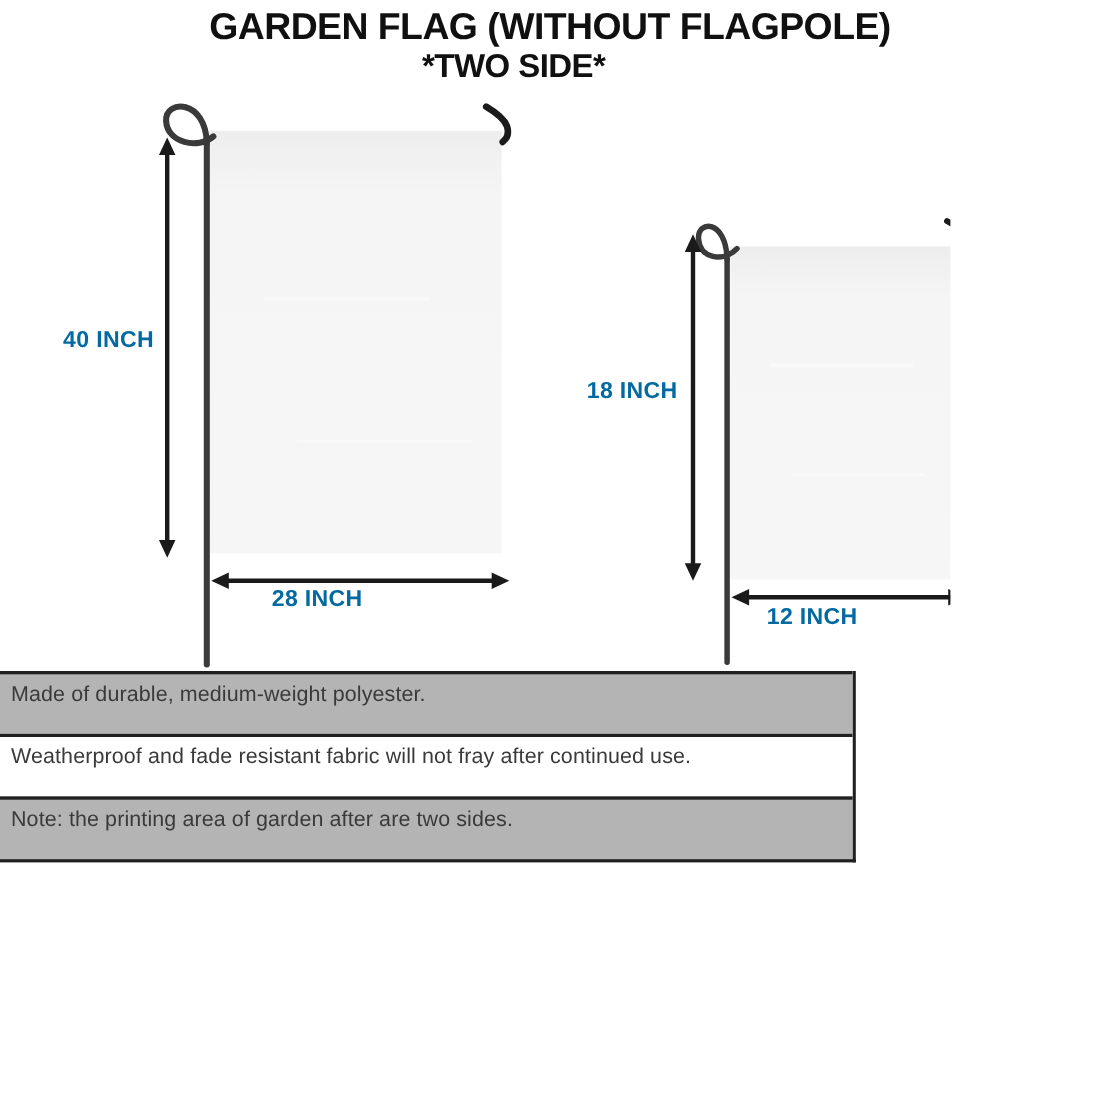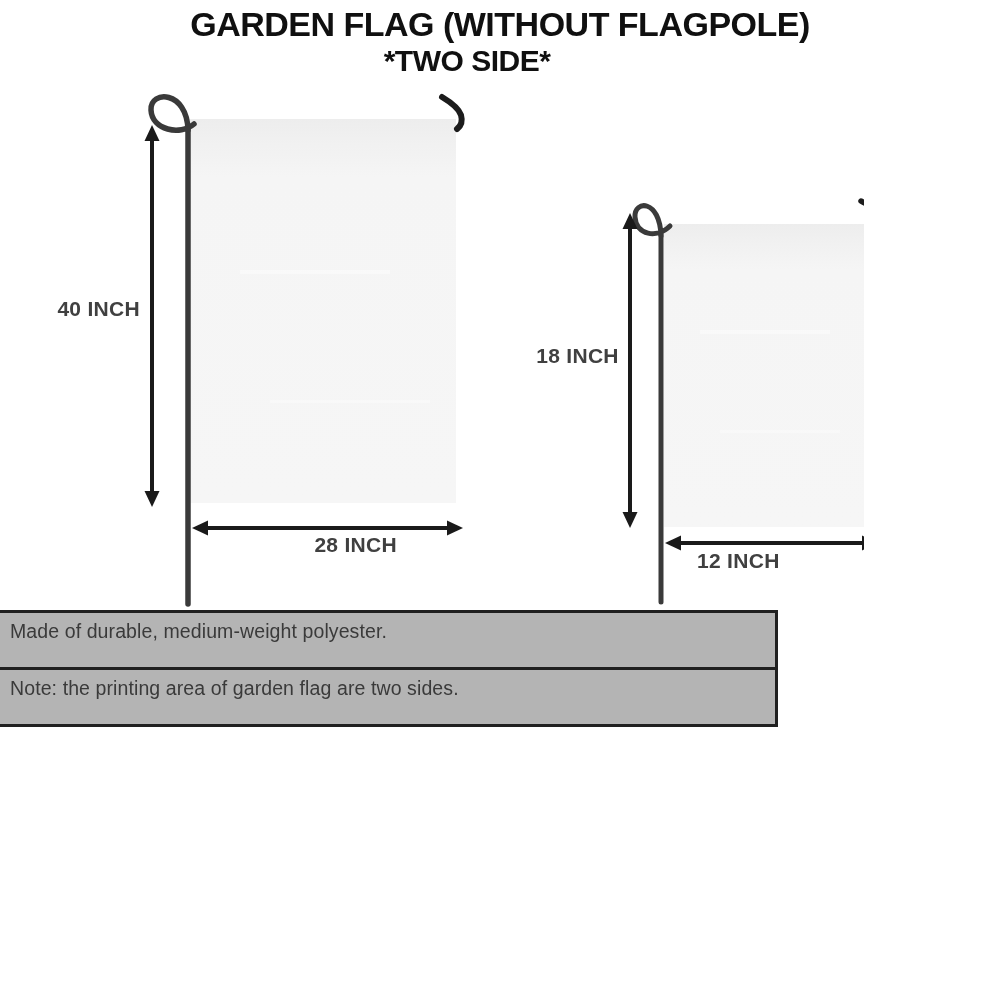--- a/index.html
+++ b/index.html
@@ -39,27 +39,27 @@
   
   .diagram-svg {
     position: absolute;
     top: 0;
     left: 0;
   }
   .dim-label {
     position: absolute;
     font-size: 21px;
     font-weight: bold;
-    color: #404040;
+    color: #0369a1;
     letter-spacing: 0.3px;
     white-space: nowrap;
   }
   .lbl-40 { left: 26px;  top: 297px; width: 114px; text-align: right; }
-  .lbl-28 { left: 247px; top: 533px; width: 150px; text-align: right; }
-  .lbl-18 { left: 521px; top: 344px; width: 113px; text-align: center; }
+  .lbl-28 { left: 247px; top: 533px; width: 150px; text-align: left; }
+  .lbl-18 { left: 503px; top: 344px; width: 113px; text-align: right; }
   .lbl-12 { left: 697px; top: 549px; width: 150px; text-align: left; }
   
   .features {
     position: absolute;
     top: 610px;
     left: 0;
     width: 775px;
     border-right: 3px solid #202020;
     border-bottom: 3px solid #202020;
   }
@@ -145,16 +145,17 @@
     </g>
   </svg>
 
   <div class="dim-label lbl-40">40 INCH</div>
   <div class="dim-label lbl-28">28 INCH</div>
   <div class="dim-label lbl-18">18 INCH</div>
   <div class="dim-label lbl-12">12 INCH</div>
 
   <div class="features">
     <div class="frow gray">Made of durable, medium-weight polyester.</div>
-    <div class="frow gray">Note: the printing area of garden flag are two sides.</div>
+    <div class="frow white">Weatherproof and fade resistant fabric will not fray after continued use.</div>
+    <div class="frow gray">Note: the printing area of garden after are two sides.</div>
   </div>
 
 </div>
 
 </body></html>

